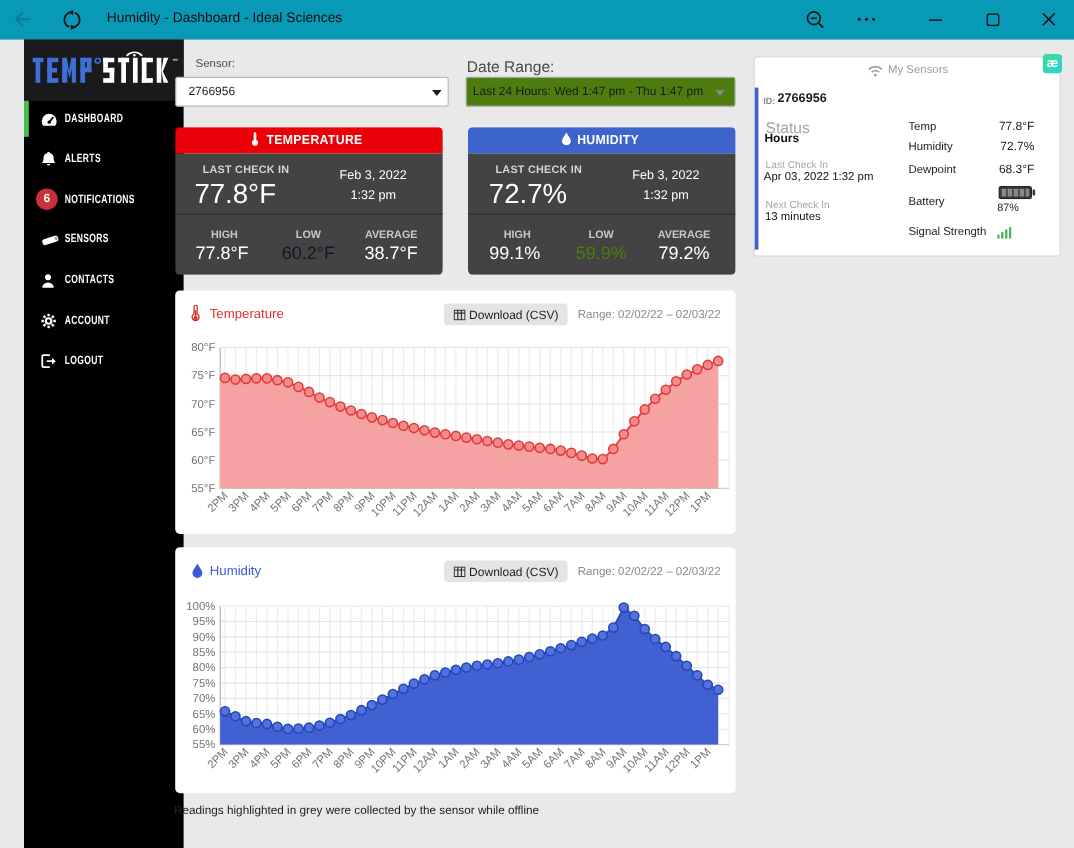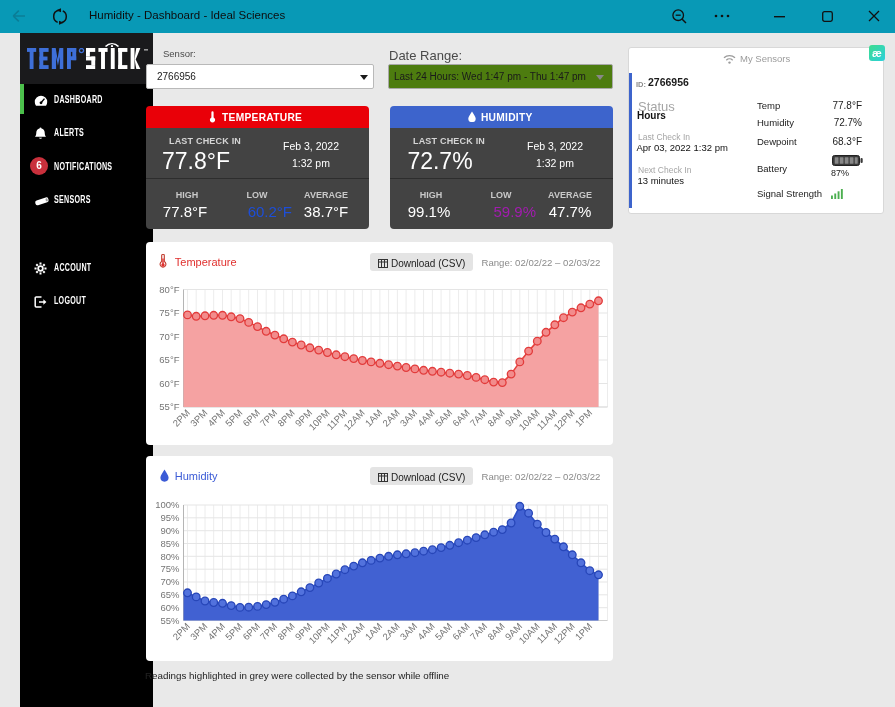--- a/index.html
+++ b/index.html
@@ -99,20 +99,27 @@
     </div>
 <div class="abs" style="left:0;top:149.8px;width:133px;height:33.6px;">
       <div style="position:absolute;left:14px;top:10.5px;"><svg width="16" height="12" viewBox="0 0 16 12">
           <g transform="rotate(-18 8 6)">
             <rect x="1" y="3.8" width="13.6" height="5" rx="2" fill="#fff"></rect>
             <rect x="11.8" y="4.8" width="2" height="3" rx="0.9" fill="#999"></rect>
           </g>
         </svg></div>
       <div style="position:absolute;left:34px;top:11.5px;font-size:10px;font-weight:bold;color:#fff;transform:scaleX(0.71);transform-origin:left;white-space:nowrap;letter-spacing:0.4px;">SENSORS</div>
     </div>
+<div class="abs" style="left:0;top:183.4px;width:133px;height:33.6px;">
+      <div style="position:absolute;left:14px;top:10.5px;"><svg width="12" height="12" viewBox="0 0 12 12">
+          <circle cx="6" cy="3.1" r="2.5" fill="#fff"></circle>
+          <path d="M1.2 11.8 a4.8 4.3 0 0 1 9.6 0 Z" fill="#fff"></path>
+        </svg></div>
+      <div style="position:absolute;left:34px;top:11.5px;font-size:10px;font-weight:bold;color:#fff;transform:scaleX(0.71);transform-origin:left;white-space:nowrap;letter-spacing:0.4px;">CONTACTS</div>
+    </div>
 <div class="abs" style="left:0;top:250.6px;width:133px;height:33.6px;">
       <div style="position:absolute;left:14px;top:10.5px;"><svg width="14" height="12" viewBox="0 0 14 12">
           <path d="M7.5 1 H2.2 a1 1 0 0 0 -1 1 v8 a1 1 0 0 0 1 1 h5.3" stroke="#fff" stroke-width="1.5" fill="none"></path>
           <line x1="5" y1="6" x2="11" y2="6" stroke="#fff" stroke-width="1.5"></line>
           <path d="M9.4 3.2 L12.4 6 L9.4 8.8 Z" fill="#fff"></path>
         </svg></div>
       <div style="position:absolute;left:34px;top:11.5px;font-size:10px;font-weight:bold;color:#fff;transform:scaleX(0.71);transform-origin:left;white-space:nowrap;letter-spacing:0.4px;">LOGOUT</div>
     </div>
 <div class="abs" style="left:0;top:217.0px;width:133px;height:33.6px;">
       <div style="position:absolute;left:14px;top:10.5px;"><svg width="13" height="13" viewBox="0 0 13 13">
@@ -158,42 +165,42 @@
   </div>
   <div class="abs" style="left:0;top:22px;width:223px;height:101px;background:#434343;"></div>
   <div class="abs" style="left:0;top:72px;width:223px;height:1px;background:#2d2d2d;"></div>
   <div class="abs" style="left:0;top:30px;width:118px;text-align:center;font-size:9px;font-weight:bold;color:#d5d5d5;letter-spacing:0.2px;">LAST CHECK IN</div>
   <div class="abs" style="left:-7px;top:42px;width:114px;text-align:center;font-size:23px;color:#fff;">77.8°F</div>
   <div class="abs" style="left:110px;top:34px;width:110px;text-align:center;font-size:10.5px;color:#fff;">Feb 3, 2022</div>
   <div class="abs" style="left:110px;top:51px;width:110px;text-align:center;font-size:10.5px;color:#fff;">1:32 pm</div>
   <div class="abs" style="left:6px;top:84px;width:70px;text-align:center;font-size:9px;font-weight:bold;color:#c9c9c9;">HIGH</div>
   <div class="abs" style="left:4px;top:97px;width:70px;text-align:center;font-size:15px;color:#fff;">77.8°F</div>
   <div class="abs" style="left:76px;top:84px;width:70px;text-align:center;font-size:9px;font-weight:bold;color:#c9c9c9;">LOW</div>
-  <div class="abs" style="left:76px;top:97px;width:70px;text-align:right;font-size:15px;color:#1d4ed8;">60.2°F</div>
+  <div class="abs" style="left:76px;top:97px;width:70px;text-align:center;font-size:15px;color:#0f172a;">60.2°F</div>
   <div class="abs" style="left:145px;top:84px;width:70px;text-align:center;font-size:9px;font-weight:bold;color:#c9c9c9;">AVERAGE</div>
   <div class="abs" style="left:145px;top:97px;width:70px;text-align:center;font-size:15px;color:#fff;">38.7°F</div>
 </div>
 <div class="abs" style="left:390px;top:106px;width:223px;height:123px;border-radius:4px;overflow:hidden;">
   <div class="abs" style="left:0;top:0;width:223px;height:22px;background:#3d64cc;text-align:center;line-height:22px;">
     <svg style="vertical-align:middle;margin-right:3px;margin-top:-2px" width="8" height="11" viewBox="0 0 8 11">
         <path d="M4 0.4 C5.3 2.9 7.7 5.4 7.7 7.4 a3.7 3.7 0 0 1 -7.4 0 C0.3 5.4 2.7 2.9 4 0.4 Z" fill="#fff"></path>
       </svg><span style="display:inline-block;font-size:11px;font-weight:bold;color:#fff;transform:scaleX(0.93);letter-spacing:0.3px;vertical-align:top;">HUMIDITY</span>
   </div>
   <div class="abs" style="left:0;top:22px;width:223px;height:101px;background:#434343;"></div>
   <div class="abs" style="left:0;top:72px;width:223px;height:1px;background:#2d2d2d;"></div>
   <div class="abs" style="left:0;top:30px;width:118px;text-align:center;font-size:9px;font-weight:bold;color:#d5d5d5;letter-spacing:0.2px;">LAST CHECK IN</div>
   <div class="abs" style="left:-7px;top:42px;width:114px;text-align:center;font-size:23px;color:#fff;">72.7%</div>
   <div class="abs" style="left:110px;top:34px;width:110px;text-align:center;font-size:10.5px;color:#fff;">Feb 3, 2022</div>
   <div class="abs" style="left:110px;top:51px;width:110px;text-align:center;font-size:10.5px;color:#fff;">1:32 pm</div>
   <div class="abs" style="left:6px;top:84px;width:70px;text-align:center;font-size:9px;font-weight:bold;color:#c9c9c9;">HIGH</div>
   <div class="abs" style="left:4px;top:97px;width:70px;text-align:center;font-size:15px;color:#fff;">99.1%</div>
   <div class="abs" style="left:76px;top:84px;width:70px;text-align:center;font-size:9px;font-weight:bold;color:#c9c9c9;">LOW</div>
-  <div class="abs" style="left:76px;top:97px;width:70px;text-align:right;font-size:15px;color:#a21caf;">59.9%</div>
+  <div class="abs" style="left:76px;top:97px;width:70px;text-align:center;font-size:15px;color:#4d7c0f;">59.9%</div>
   <div class="abs" style="left:145px;top:84px;width:70px;text-align:center;font-size:9px;font-weight:bold;color:#c9c9c9;">AVERAGE</div>
-  <div class="abs" style="left:145px;top:97px;width:70px;text-align:center;font-size:15px;color:#fff;">47.7%</div>
+  <div class="abs" style="left:145px;top:97px;width:70px;text-align:center;font-size:15px;color:#fff;">79.2%</div>
 </div>
 
 <div class="abs" style="left:628px;top:47px;width:256px;height:167px;background:#fff;border:1px solid #d8d8d8;border-radius:3px;">
   <svg class="abs" style="left:94px;top:6px" width="13" height="10" viewBox="0 0 13 10">
     <path d="M1 3.8 A 7.8 7.8 0 0 1 12 3.8" stroke="#9b9b9b" stroke-width="1.3" fill="none"></path>
     <path d="M3.3 6.2 A 4.6 4.6 0 0 1 9.7 6.2" stroke="#9b9b9b" stroke-width="1.3" fill="none"></path>
     <circle cx="6.5" cy="8.6" r="1.2" fill="#9b9b9b"></circle>
   </svg>
   <div class="abs" style="left:111px;top:5px;font-size:9.5px;color:#9b9b9b;">My Sensors</div>
   <div class="abs" style="left:0;top:25px;width:3px;height:135px;background:#3d64cc;"></div>

